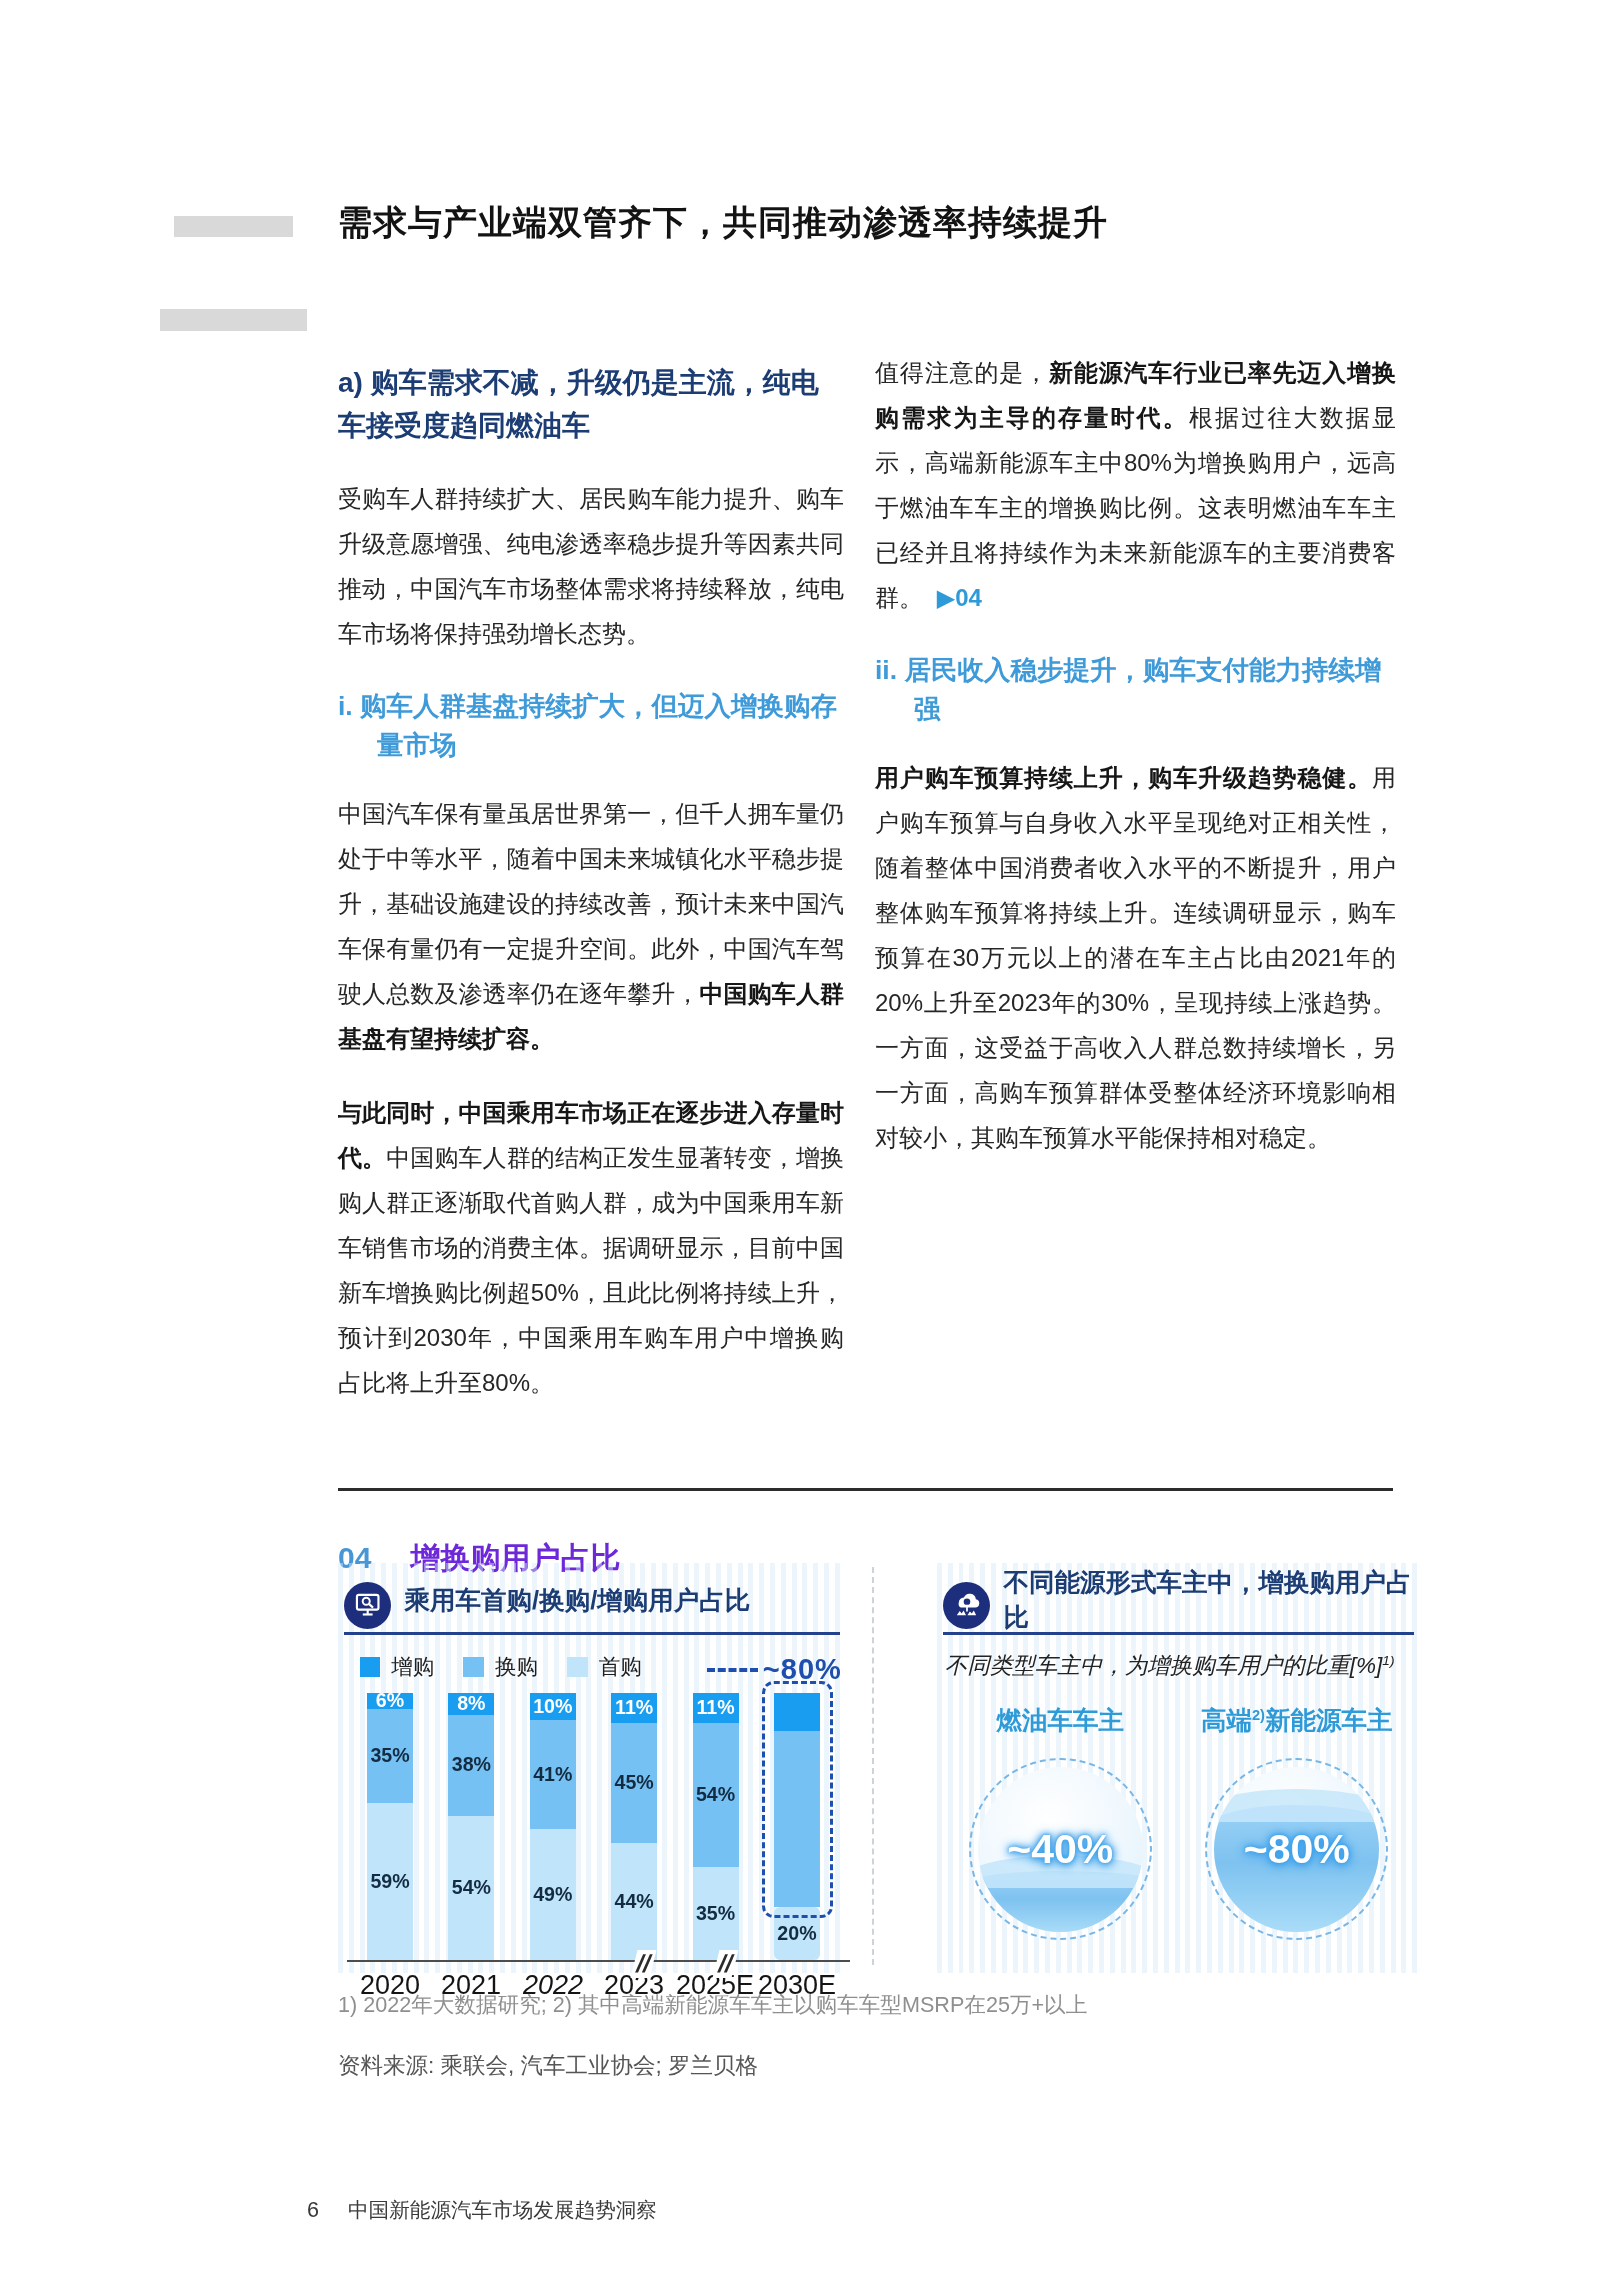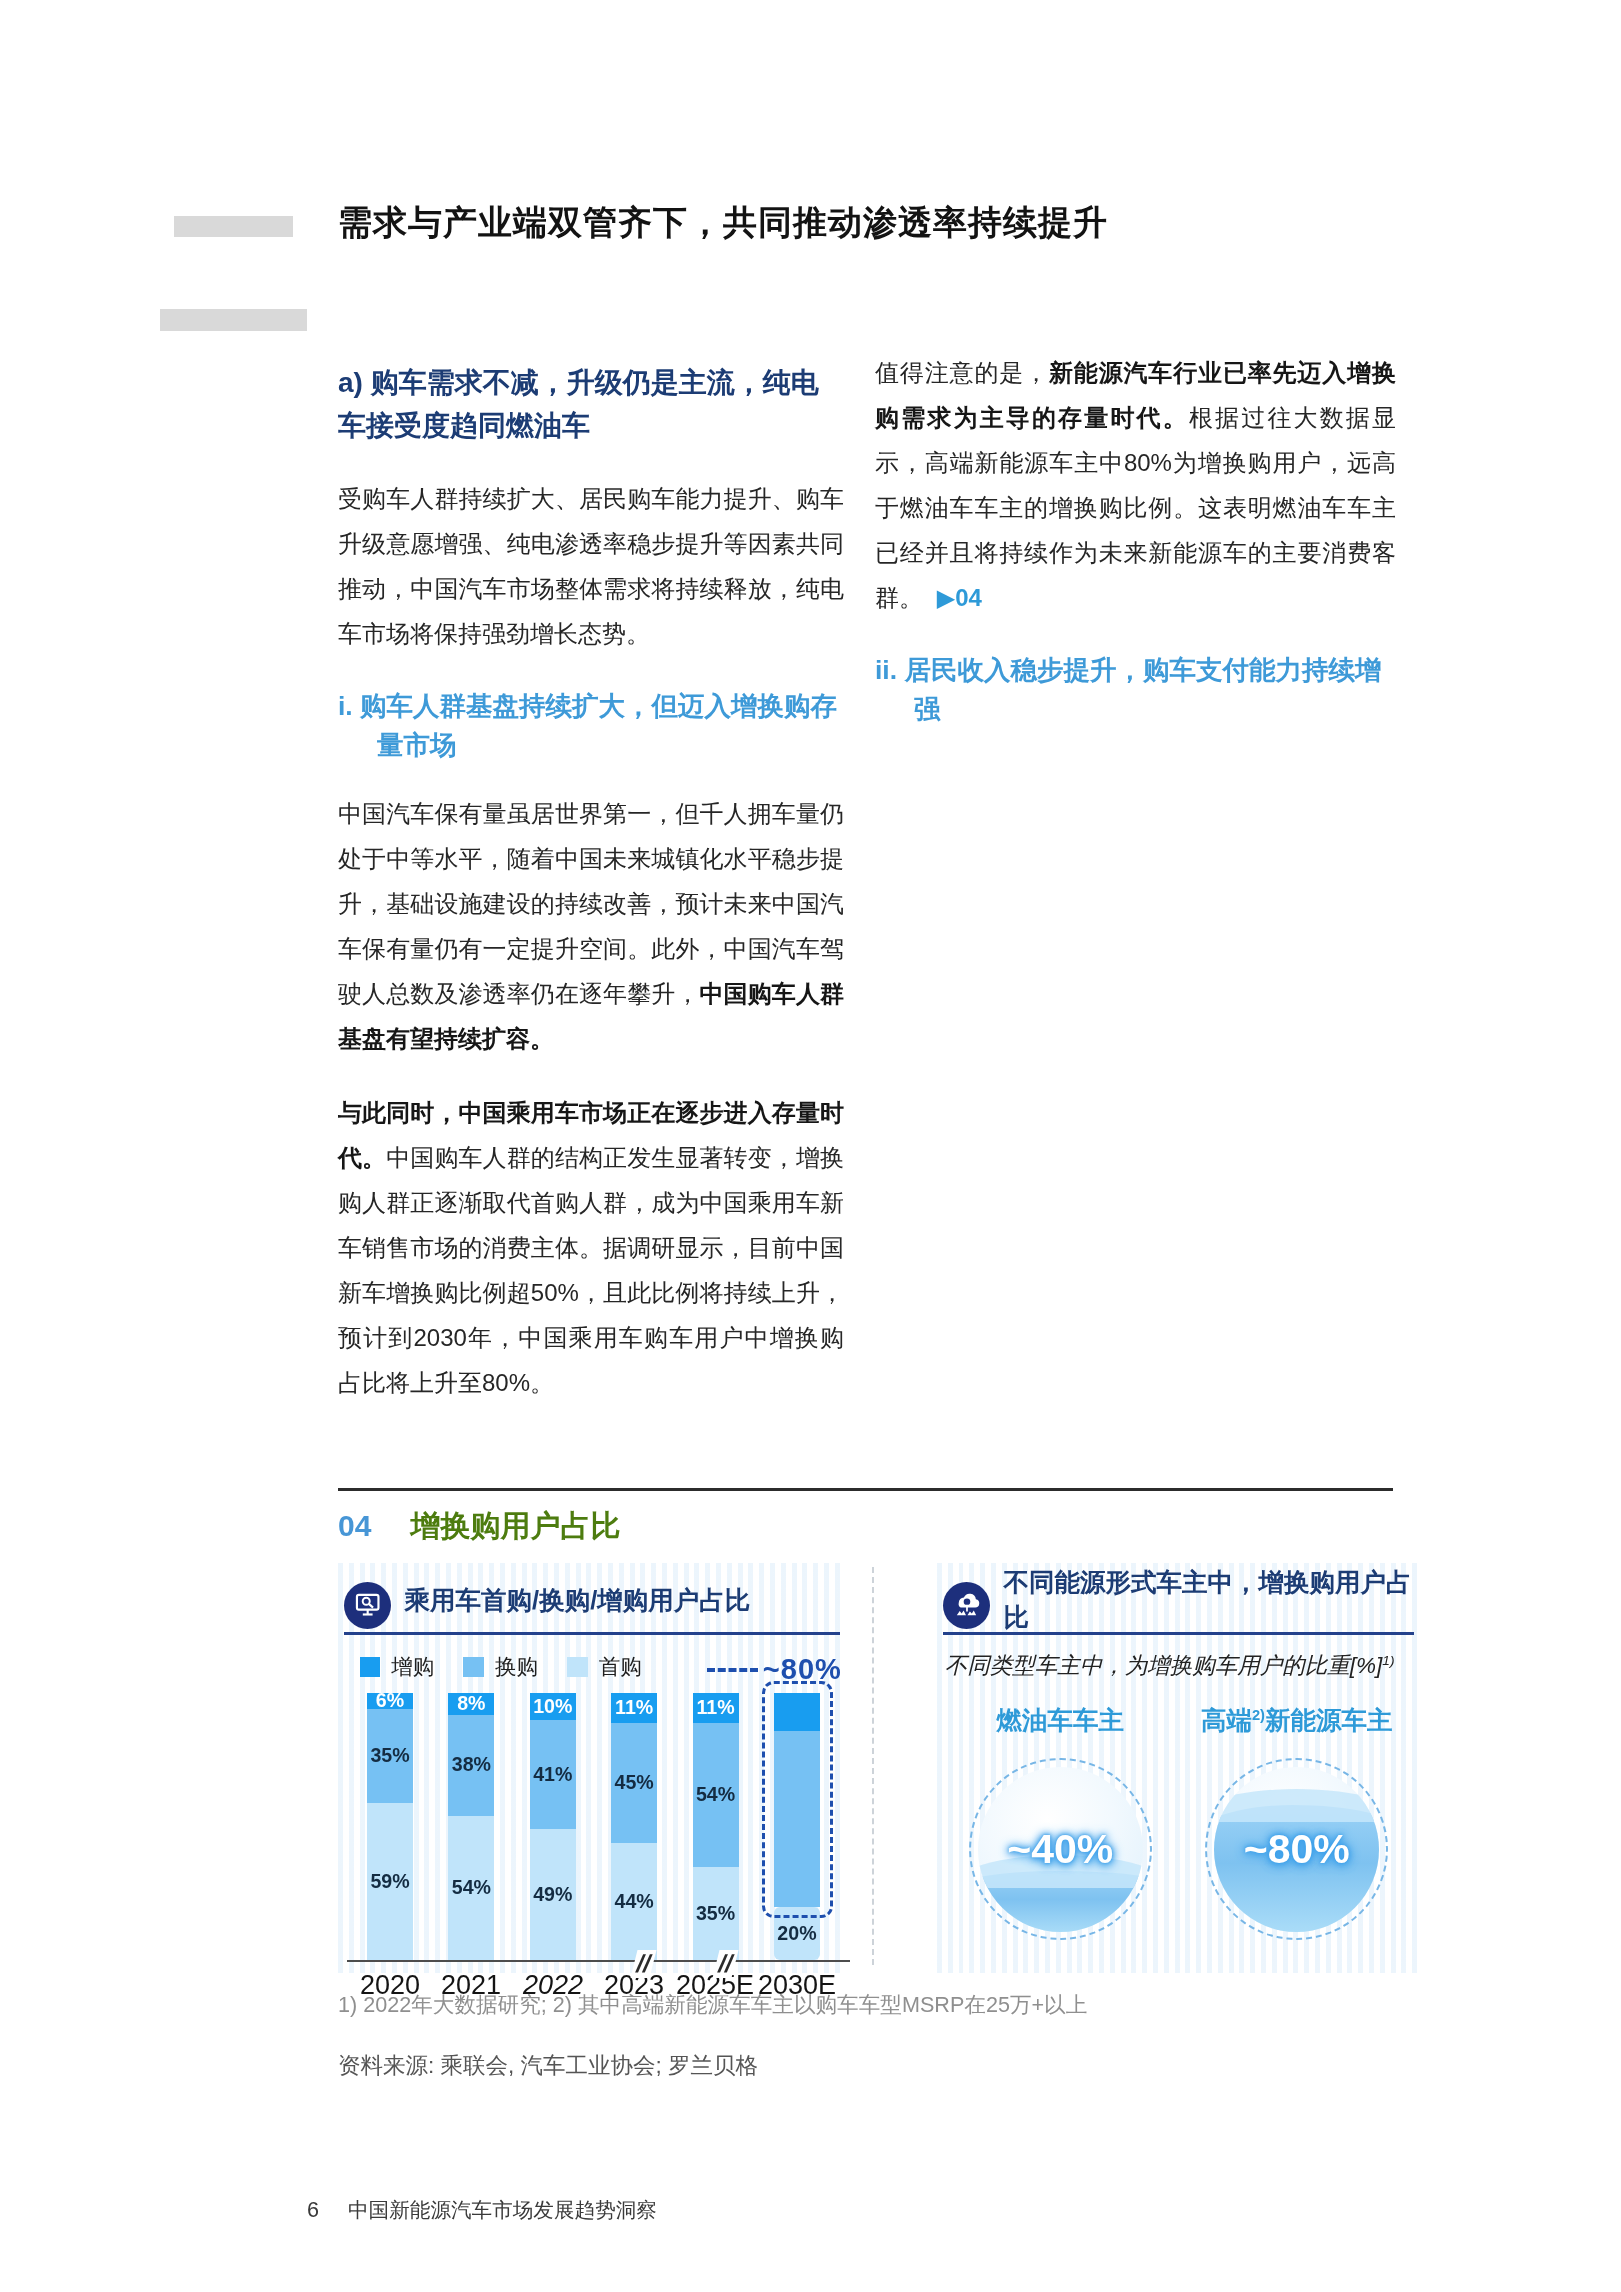--- a/index.html
+++ b/index.html
@@ -21,21 +21,21 @@
   .col-right{left:875px;top:350px;width:521px;}
   h2.sec-a{margin:0 0 29px 0;font-size:28px;line-height:43px;font-weight:800;color:#1c3c74;}
   h3.sub{margin:31px 0 25.5px 0;font-size:26.5px;line-height:39px;font-weight:800;color:#3e9ad8;padding-left:39px;text-indent:-39px;}
   p.body{margin:0 0 29px 0;font-size:24px;line-height:45px;text-align:justify;color:#262626;}
   p.body b{font-weight:800;color:#161616;}
   .ref{color:#2e9ad8;font-weight:800;margin-left:13.7px;white-space:nowrap;}
   
   .rule{left:338px;top:1488px;width:1055px;height:2.9px;background:#2c2c2c;}
   .sec-head{left:338px;top:1506px;display:flex;align-items:baseline;}
   .sec-num{font-size:30px;font-weight:800;color:#4796d6;margin-right:39px;}
-  .sec-title{font-size:30px;font-weight:800;color:#4d7c0f;}
+  .sec-title{font-size:30px;font-weight:800;color:#6d28d9;margin-top:32px;}
   
   .charts{left:338px;top:1563px;width:1055px;height:412px;}
   .cbox{position:absolute;top:0;height:410px;
     background-image:repeating-linear-gradient(90deg,rgba(213,233,249,.45) 0 4.9px,rgba(255,255,255,0) 4.9px 10.8px);}
   .box-left{left:0;width:508px;}
   .box-right{left:599px;width:483px;}
   .v-sep{position:absolute;left:534px;top:3.9px;height:398px;border-left:2px dashed #cdd3d9;}
   .bhead{display:flex;align-items:center;gap:13.7px;margin:7.8px 5.9px 0 5.9px;border-bottom:3.9px solid #23418c;padding-bottom:2px;height:59px;}
   .bicon{width:47px;height:47px;border-radius:50%;background:#1d2f7c;flex:0 0 47px;display:flex;align-items:center;justify-content:center;margin-bottom:-9.8px;}
   .btitle{font-size:25.5px;font-weight:800;color:#1c3c74;}
@@ -94,20 +94,21 @@
   <h2 class="sec-a">a) 购车需求不减，升级仍是主流，纯电车接受度趋同燃油车</h2>
   <p class="body"><span>受购车人群持续扩大、居民购车能力提升、购车升级意愿增强、纯电渗透率稳步提升等因素共同推动，中国汽车市场整体需求将持续释放，纯电车市场将保持强劲增长态势。</span></p>
   <h3 class="sub">i. 购车人群基盘持续扩大，但迈入增换购存量市场</h3>
   <p class="body"><span>中国汽车保有量虽居世界第一，但千人拥车量仍处于中等水平，随着中国未来城镇化水平稳步提升，基础设施建设的持续改善，预计未来中国汽车保有量仍有一定提升空间。此外，中国汽车驾驶人总数及渗透率仍在逐年攀升，</span><b>中国购车人群基盘有望持续扩容。</b></p>
   <p class="body"><b>与此同时，中国乘用车市场正在逐步进入存量时代。</b><span>中国购车人群的结构正发生显著转变，增换购人群正逐渐取代首购人群，成为中国乘用车新车销售市场的消费主体。据调研显示，目前中国新车增换购比例超50%，且此比例将持续上升，预计到2030年，中国乘用车购车用户中增换购占比将上升至80%。</span></p>
 </div>
 
 <div class="abs col col-right">
   <p class="body"><span>值得注意的是，</span><b>新能源汽车行业已率先迈入增换购需求为主导的存量时代。</b><span>根据过往大数据显示，高端新能源车主中80%为增换购用户，远高于燃油车车主的增换购比例。这表明燃油车车主已经并且将持续作为未来新能源车的主要消费客群。</span><span class="ref">▶04</span></p>
   <h3 class="sub">ii. 居民收入稳步提升，购车支付能力持续增强</h3>
+  <p class="body"><b>用户购车预算持续上升，购车升级趋势稳健。</b><span>用户购车预算与自身收入水平呈现绝对正相关性，随着整体中国消费者收入水平的不断提升，用户整体购车预算将持续上升。连续调研显示，购车预算在30万元以上的潜在车主占比由2021年的20%上升至2023年的30%，呈现持续上涨趋势。一方面，这受益于高收入人群总数持续增长，另一方面，高购车预算群体受整体经济环境影响相对较小，其购车预算水平能保持相对稳定。</span></p>
 </div>
 
 <div class="abs rule"></div>
 <div class="abs sec-head">
   <span class="sec-num">04</span>
   <span class="sec-title">增换购用户占比</span>
 </div>
 
 <div class="abs charts">
 

